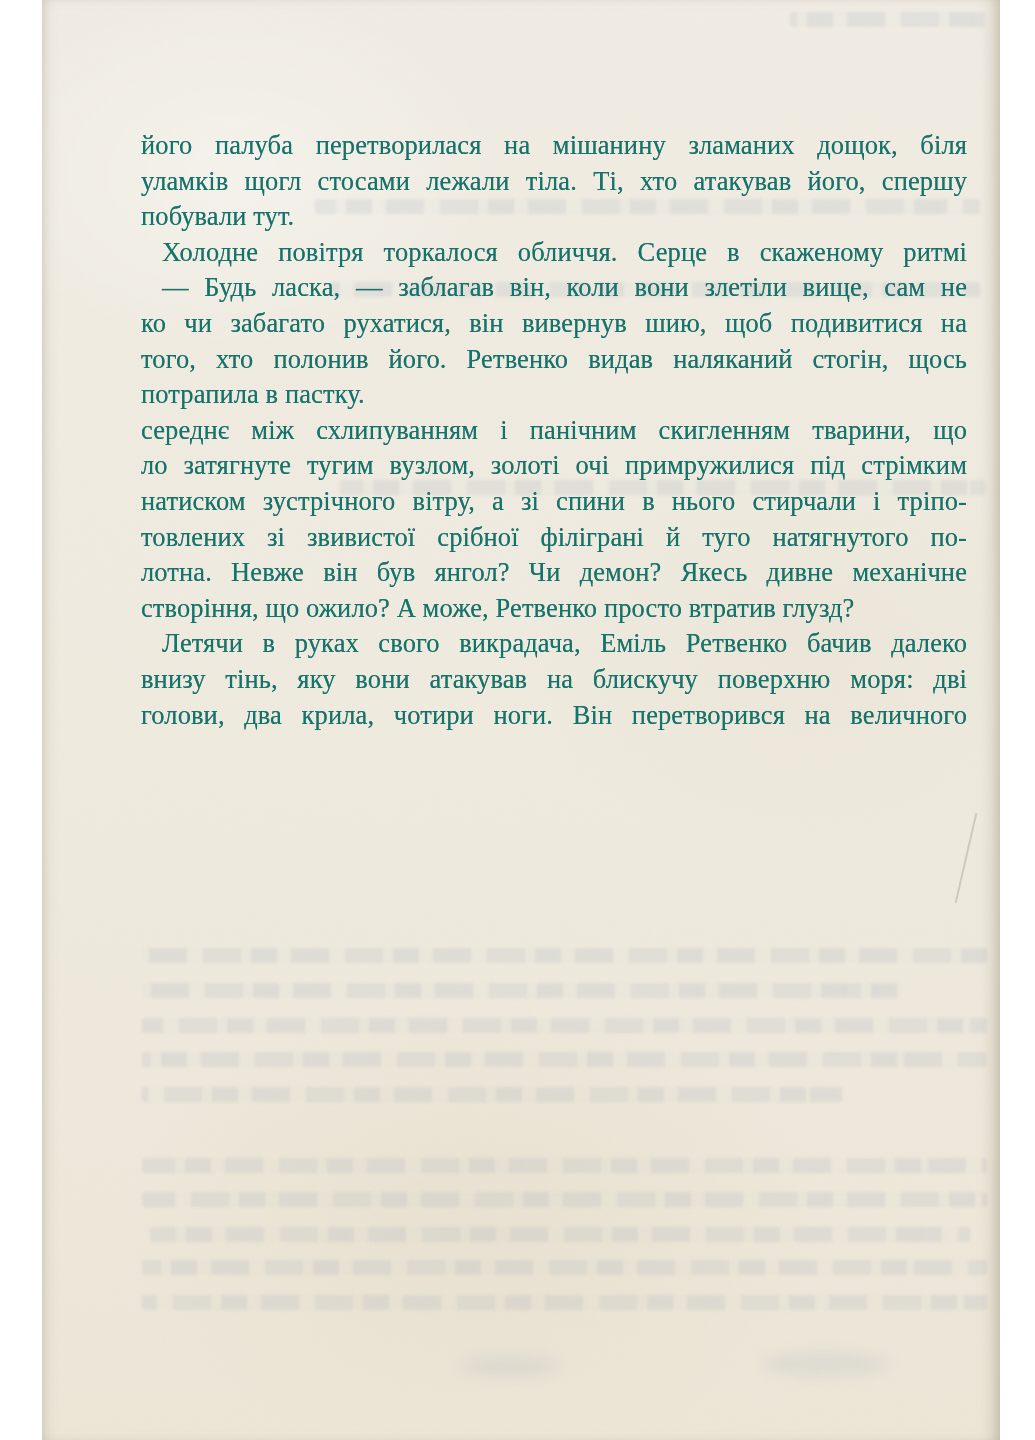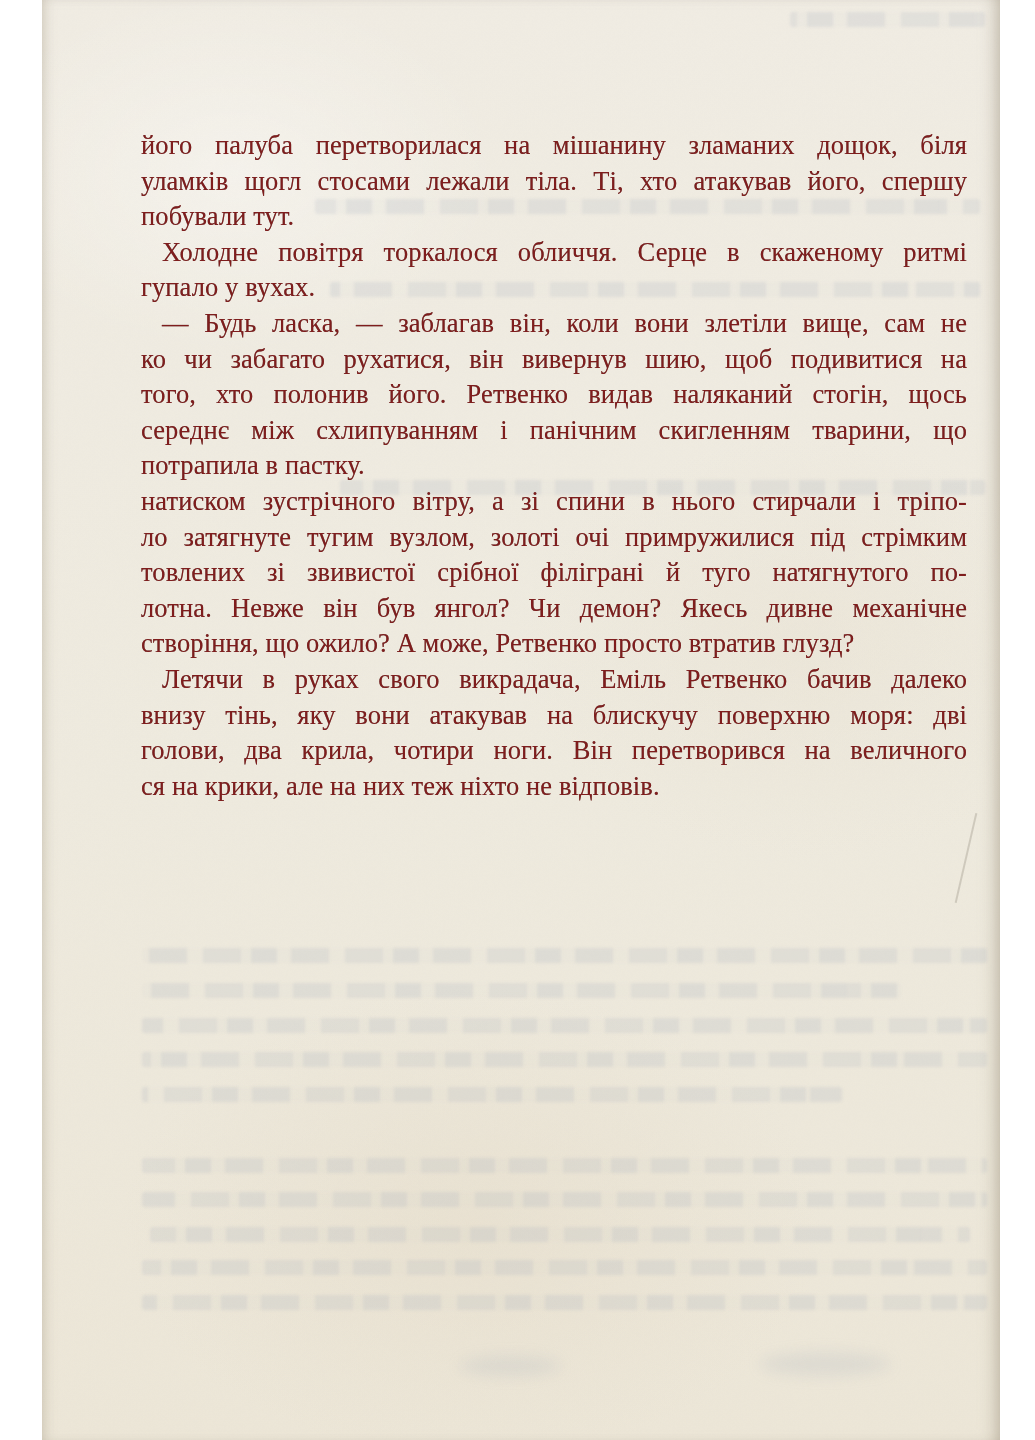--- a/index.html
+++ b/index.html
@@ -28,21 +28,21 @@
       radial-gradient(380px 260px at 20% 12%,rgba(255,255,255,0.35),transparent 70%),
       radial-gradient(420px 300px at 80% 45%,rgba(230,222,205,0.35),transparent 70%),
       radial-gradient(500px 340px at 45% 85%,rgba(226,216,196,0.4),transparent 70%);
     pointer-events:none;
   }
   .grain{position:absolute;left:42px;top:0;width:958px;height:1440px;opacity:.35;pointer-events:none;}
   
   .textblock{
     position:absolute;
     left:141px;top:128px;width:826px;
-    color:#7f1d1d;
+    color:#0f766e;
     font-size:26.5px;
     letter-spacing:0.1px;
     text-shadow:0 0 0.6px rgba(43,38,32,0.55);
   }
   .line{
     height:35.6px;line-height:35.6px;
     text-align:justify;
     -moz-text-align-last:justify;
     text-align-last:justify;
     overflow:hidden;white-space:nowrap;
@@ -114,29 +114,27 @@
       <div class="smudge" style="top: 1352px; left: 760px; width: 130px; height: 24px;"></div>
       <div class="smudge" style="top: 1356px; left: 460px; width: 100px; height: 20px;"></div>
     </div>
   <div class="scratch"></div>
 
   <div class="textblock" id="textblock">
       <div class="line">його палуба перетворилася на мішанину зламаних дощок, біля</div>
       <div class="line">уламків щогл стосами лежали тіла. Ті, хто атакував його, спершу</div>
       <div class="line para-end">побували тут.</div>
       <div class="line indent">Холодне повітря торкалося обличчя. Серце в скаженому ритмі</div>
-      <div class="line para-end">гупало у вухах.</div>
       <div class="line indent">— Будь ласка, — заблагав він, коли вони злетіли вище, сам не</div>
       <div class="line">ко чи забагато рухатися, він вивернув шию, щоб подивитися на</div>
       <div class="line">того, хто полонив його. Ретвенко видав наляканий стогін, щось</div>
+      <div class="line para-end">потрапила в пастку.</div>
       <div class="line">середнє між схлипуванням і панічним скигленням тварини, що</div>
-      <div class="line para-end">потрапила в пастку.</div>
+      <div class="line">ло затягнуте тугим вузлом, золоті очі примружилися під стрімким</div>
       <div class="line">натиском зустрічного вітру, а зі спини в нього стирчали і тріпо-</div>
-      <div class="line">ло затягнуте тугим вузлом, золоті очі примружилися під стрімким</div>
       <div class="line">товлених зі звивистої срібної філіграні й туго натягнутого по-</div>
       <div class="line">лотна. Невже він був янгол? Чи демон? Якесь дивне механічне</div>
       <div class="line para-end">створіння, що ожило? А може, Ретвенко просто втратив глузд?</div>
       <div class="line indent">Летячи в руках свого викрадача, Еміль Ретвенко бачив далеко</div>
       <div class="line">внизу тінь, яку вони атакував на блискучу поверхню моря: дві</div>
       <div class="line">голови, два крила, чотири ноги. Він перетворився на величного</div>
-      <div class="line para-end">ся на крики, але на них теж ніхто не відповів.</div>
     </div>
 </div>
 
 </body></html>

